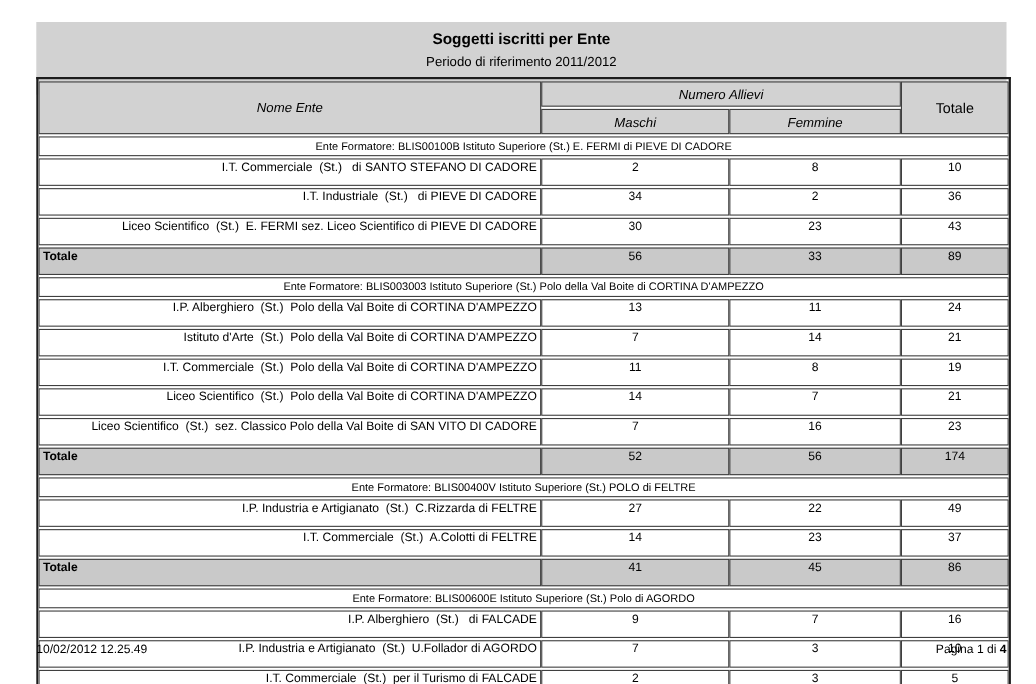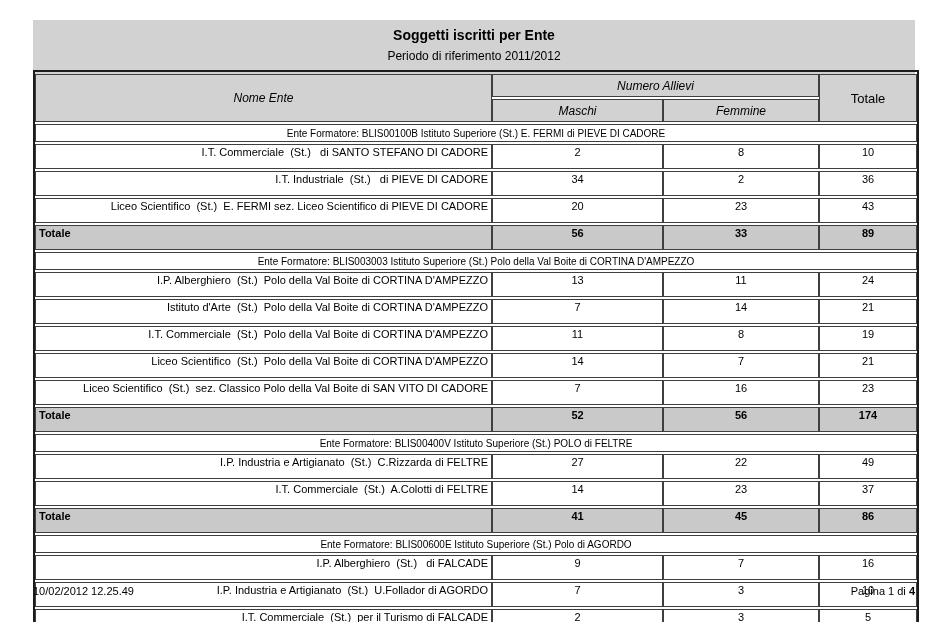--- a/index.html
+++ b/index.html
@@ -74,21 +74,20 @@
     font-size: 11px;
     height: 25px;
     vertical-align: top;
     padding: 1px 3px;
   }
   tr.data-row td.name { text-align: right; white-space: pre; }
   tr.data-row td.num,
   tr.total-row td.num { text-align: center; }
   tr.total-row td {
     background: var(--total-row);
-    font-weight: bold;
   }
   tr.total-row td.label { font-weight: bold; text-align: left; }
 
   .footer {
     position: absolute;
     left: 33px;
     top: 585px;
     width: 882px;
     display: flex;
     justify-content: space-between;
@@ -135,21 +134,21 @@
           <td class="num">10</td>
         </tr>
         <tr class="data-row">
           <td class="name">I.T. Industriale  (St.)   di PIEVE DI CADORE</td>
           <td class="num">34</td>
           <td class="num">2</td>
           <td class="num">36</td>
         </tr>
         <tr class="data-row">
           <td class="name">Liceo Scientifico  (St.)  E. FERMI sez. Liceo Scientifico di PIEVE DI CADORE</td>
-          <td class="num">20</td>
+          <td class="num">30</td>
           <td class="num">23</td>
           <td class="num">43</td>
         </tr>
         <tr class="total-row">
           <td class="label">Totale</td>
           <td class="num">56</td>
           <td class="num">33</td>
           <td class="num">89</td>
         </tr>
         <tr class="group-row">

